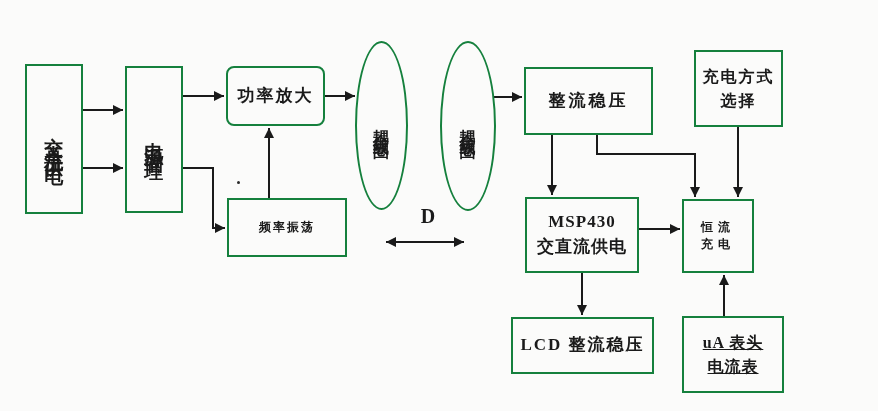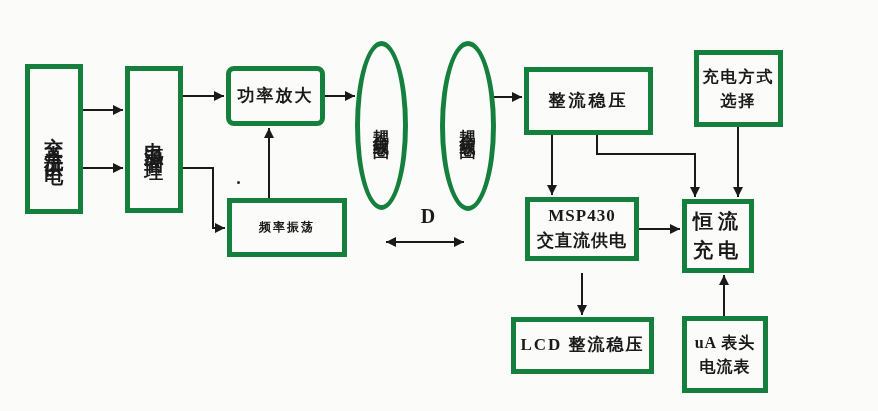--- a/index.html
+++ b/index.html
@@ -7,40 +7,40 @@
     position:relative;
     width:878px;height:411px;
     background:#fbfbfa;
     font-family:"Liberation Serif","DejaVu Serif",serif;
     color:#1a1a1a;
     overflow:hidden;
   }
   #wires{position:absolute;left:0;top:0;z-index:0;}
   .node{
     position:absolute;z-index:1;box-sizing:border-box;
-    background:#fbfbfa;border:5px solid #15803d;
+    background:#fbfbfa;border:2px solid #15803d;
     display:flex;flex-direction:column;align-items:center;justify-content:center;
     font-weight:bold;line-height:1.45;text-align:center;
   }
   .ellipse{border-radius:50%;}
   .vtext span{
     writing-mode:vertical-rl;text-orientation:upright;
     letter-spacing:7px;
   }
   
   .n-acdc{left:25px;top:64px;width:58px;height:150px;font-size:19px;}
   .n-pm  {left:125px;top:66px;width:58px;height:147px;font-size:19px;}
   .n-pa  {left:226px;top:66px;width:99px;height:60px;font-size:17px;letter-spacing:2px;border-radius:8px;}
   .n-fo  {left:227px;top:198px;width:120px;height:59px;font-size:12px;letter-spacing:2px;}
   .n-rect{left:524px;top:67px;width:129px;height:68px;font-size:17px;letter-spacing:3px;}
   .n-cm  {left:694px;top:50px;width:89px;height:77px;font-size:16px;letter-spacing:2px;}
-  .n-msp {left:525px;top:197px;width:114px;height:64px;font-size:17px;letter-spacing:1px;}
-  .n-cc  {left:682px;top:199px;width:72px;height:74px;font-size:20px;letter-spacing:5px;}
+  .n-msp {left:525px;top:197px;width:114px;height:76px;font-size:17px;letter-spacing:1px;}
+  .n-cc  {left:682px;top:199px;width:72px;height:74px;font-size:12px;letter-spacing:5px;}
   .n-lcd {left:511px;top:317px;width:143px;height:57px;font-size:17px;letter-spacing:2px;}
-  .n-ua  {left:682px;top:316px;width:86px;height:77px;font-size:16px;letter-spacing:1px;}
+  .n-ua  {left:682px;top:316px;width:102px;height:77px;font-size:16px;letter-spacing:1px;text-decoration:underline;}
   .e-tx  {left:355px;top:41px;width:53px;height:169px;font-size:16px;}
   .e-tx span{letter-spacing:5px;}
   .e-rx  {left:440px;top:41px;width:56px;height:170px;font-size:16px;}
   .e-rx span{letter-spacing:5px;}
   .d-label{
     position:absolute;z-index:1;left:417px;top:205px;width:22px;
     font-size:20px;font-weight:bold;text-align:center;
   }
   .stray-dot{
     position:absolute;z-index:1;left:237px;top:181px;width:3px;height:3px;

